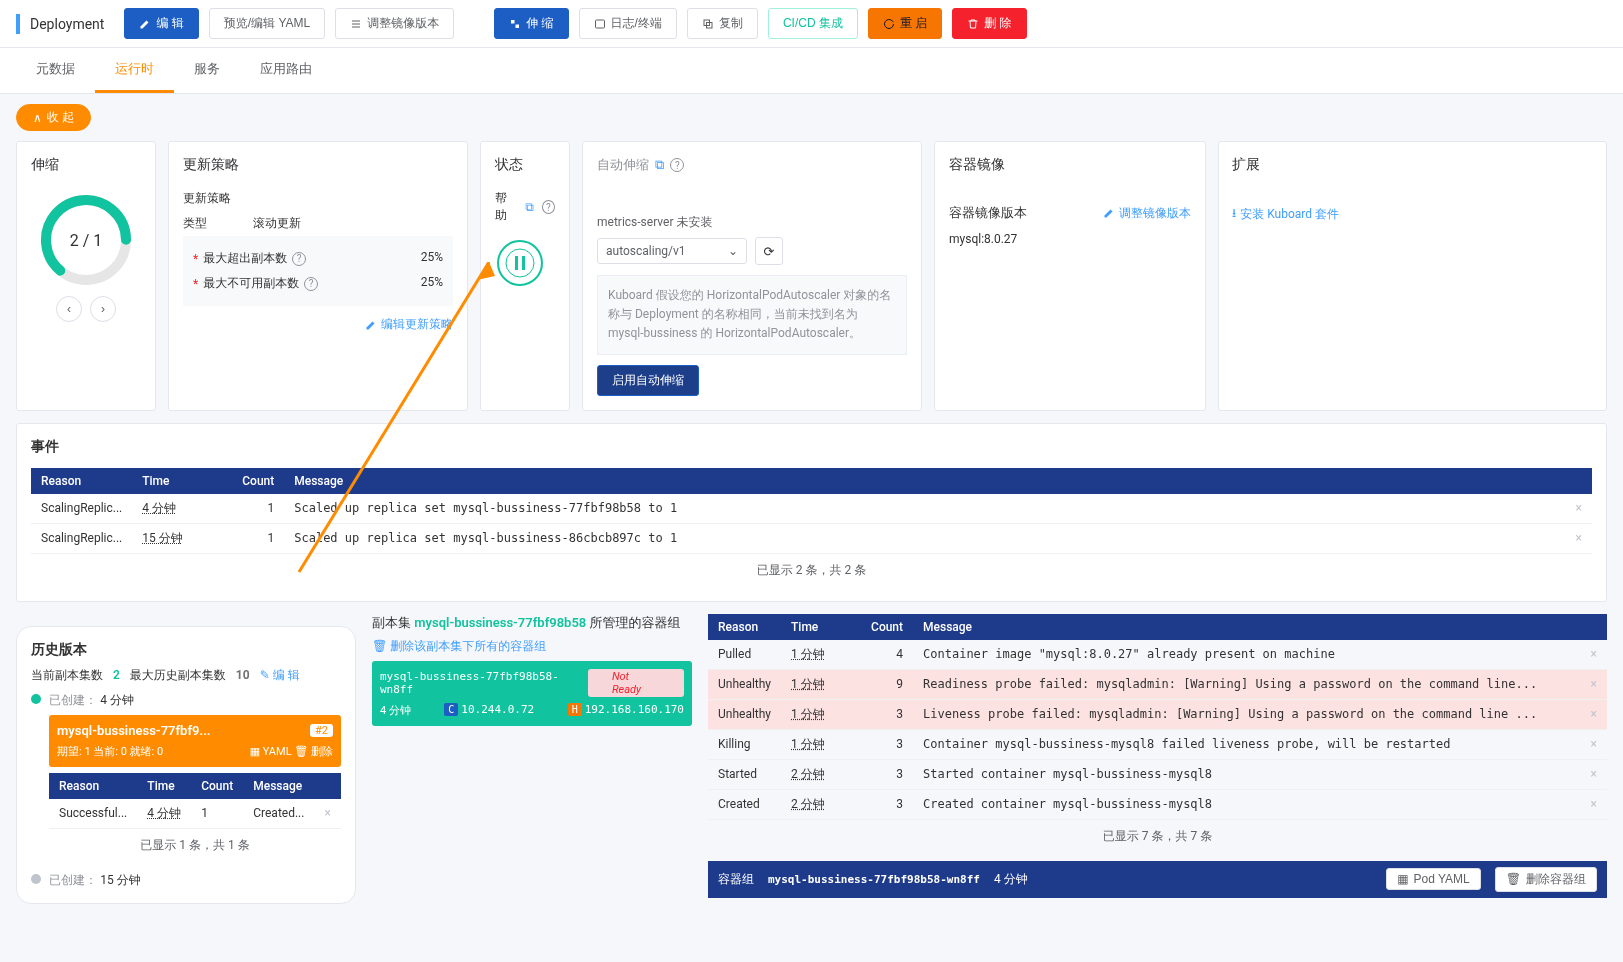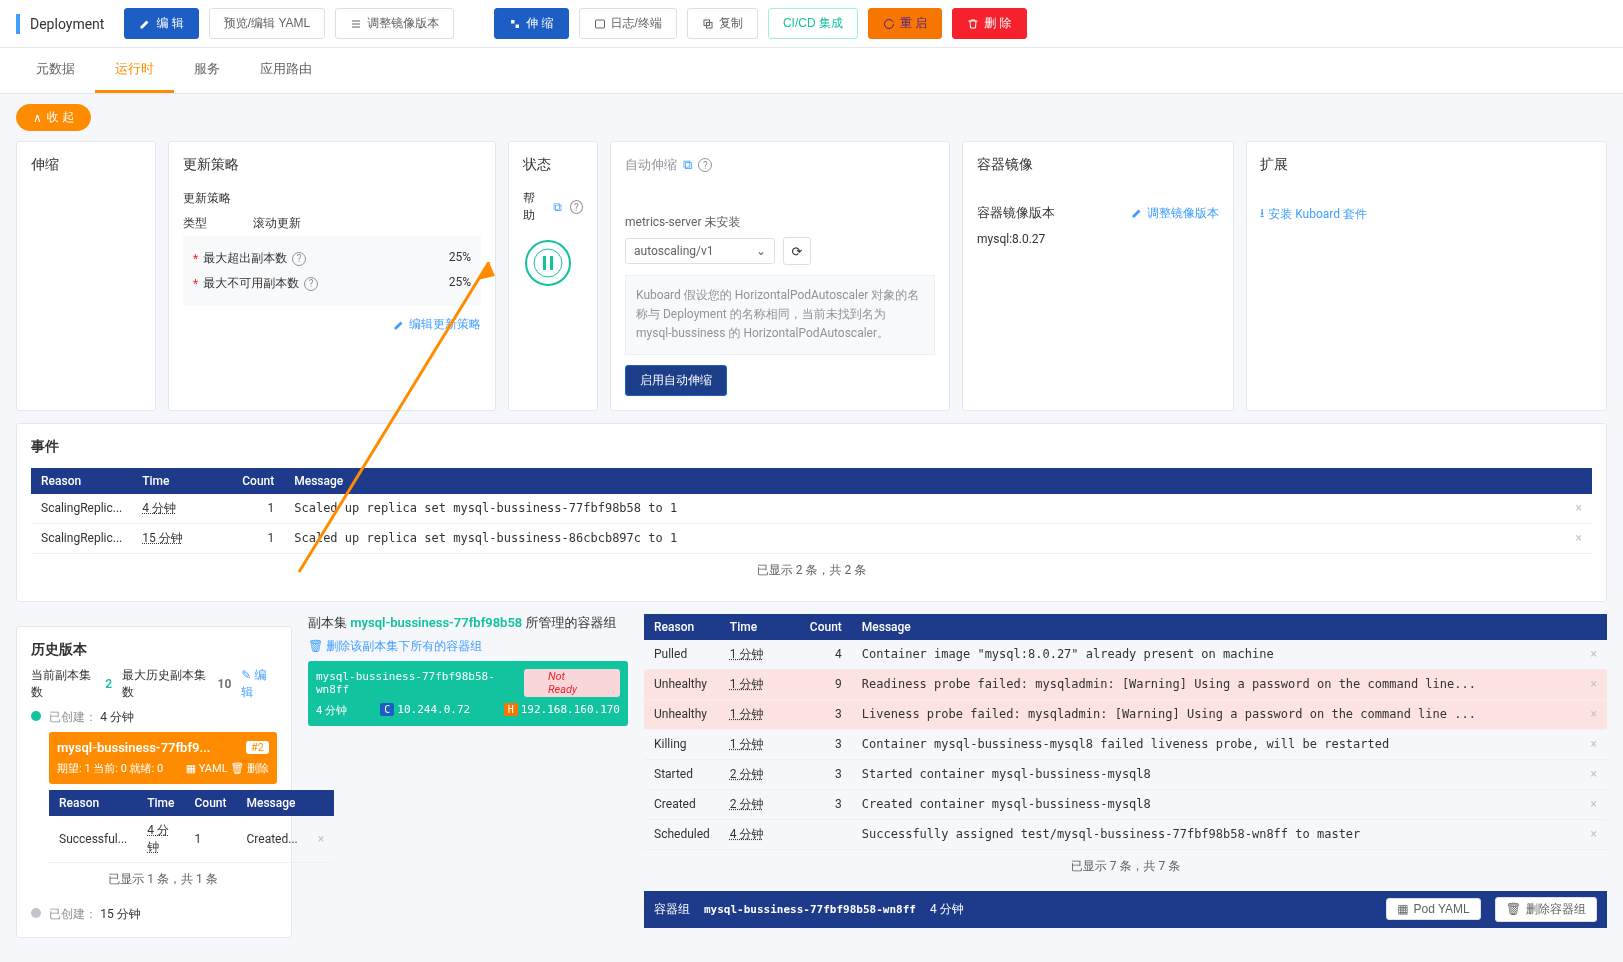--- a/index.html
+++ b/index.html
@@ -3,32 +3,32 @@
 <meta charset="utf-8">
 <style>
 * { box-sizing: border-box; margin: 0; padding: 0; }
 body { font-family: -apple-system, BlinkMacSystemFont, "Segoe UI", Roboto, sans-serif; background: #f5f7fa; color: #333; font-size: 13px; }
 .header-bar { display: flex; align-items: center; padding: 8px 16px; background: #fff; border-bottom: 1px solid #e4e7ed; gap: 10px; }
 .header-left-mark { width: 4px; height: 20px; background: #409eff; }
 .title-text { font-size: 14px; color: #333; margin-right: 10px; }
 .btn { display: inline-flex; align-items: center; justify-content: center; gap: 5px; border: 1px solid #dcdfe6; border-radius: 3px; padding: 6px 14px; font-size: 12px; cursor: pointer; background: #fff; color: #606266; }
 .btn-primary { background: #1d5ec4; border-color: #1d5ec4; color: #fff; }
 .btn-teal { color: #11c39e; border-color:#a0f0dc;}
-.btn-orange { background: #f77601; border-color: #f77601; color: #4c1d95;}
+.btn-orange { background: #f77601; border-color: #f77601; color: #0f172a;}
 .btn-red { background: #f5222d; border-color: #f5222d; color: #fff;}
 .tabs { display: flex; background: #fff; padding: 0 16px; border-bottom: 1px solid #e4e7ed;}
 .tab { padding: 12px 20px; cursor: pointer; color: #606266;}
 .tab.active { color: #ff8c00; border-bottom: 3px solid #ff8c00;}
 .content { padding: 10px 16px;}
 .collapse-btn{ background:#ff8c00; border-color:#ff8c00; color:#fff; border-radius:14px; padding:4px 16px;}
 .cards-row { display:flex; gap:12px; margin-top:10px;}
 .card { background:#fff; border:1px solid #e4e7ed; border-radius:3px; padding:14px; }
 .card h3{ font-size:14px; font-weight:500; margin-bottom:16px; color:#303133;}
 .scale-card{width:140px;}
-.update-card{width:328px;}
+.update-card{width:300px;}
 .state-card{width:90px;}
 .auto-card{width:340px;}
 .image-card{width:272px;}
 .ext-card{flex:1;padding-left:13px;}
 .ring-wrap{ display:flex; flex-direction:column; align-items:center;}
 .table-dark th{ background:#1e3a8a; color:#fff; padding:6px 10px; text-align:left; font-size:12px; font-weight:500;}
 .table-full{ width:100%; border-collapse:collapse;}
 .table-full td{ padding:6px 10px; border-bottom:1px solid #f0f0f0; font-size:12px;}
 .mono{ font-family: Consolas, Monaco, monospace; font-size:11px;}
 .link-blue{ color:#409eff; cursor:pointer;}
@@ -38,21 +38,21 @@
 .update-key{ flex:1; display:flex; align-items:center; gap:5px;}
 .help-circle{ display:inline-flex; width:14px;height:14px; border-radius:50%; border:1px solid #909399; color:#909399; font-size:10px; align-items:center; justify-content:center;}
 .small-link{ font-size:12px; color:#409eff; cursor:pointer; display:flex; align-items:center; gap:4px; justify-content:flex-end;}
 .select-box{ border:1px solid #dcdfe6; border-radius:3px; padding:5px 8px; display:flex; align-items:center; justify-content:space-between; width:150px; font-size:12px; color:#606266;}
 .refresh-btn{ border:1px solid #dcdfe6; border-radius:3px; width:28px; height:28px; display:inline-flex; align-items:center; justify-content:center; cursor:pointer;}
 .info-box{ background:#f8f9fb; border:1px solid #ebeef5; padding:10px; font-size:12px; color:#909399; margin:10px 0; line-height:1.6;}
 .section{ background:#fff; border:1px solid #e4e7ed; border-radius:3px; padding:14px; margin-top:12px;}
 .events-footer{ text-align:center; padding:8px; font-size:12px; color:#606266;}
 .close-x{ color:#c0c4cc; cursor:pointer;}
 .bottom-row{ display:flex; gap:16px; margin-top:12px;}
-.col-hist{ width:276px;}
+.col-hist{ width:340px;border-radius:15px;}
 .col-replica{ width:320px;}
 .col-right{ flex:1;}
 .timeline-dot{ width:10px; height:10px; border-radius:50%; background:#11c39e; display:inline-block; margin-right:8px;}
 .timeline-dot.gray{ background:#c0c4cc;}
 .orange-block{ background:#ff8c00; color:#fff; border-radius:3px; padding:8px; margin:6px 0 6px 18px;}
 .teal-block{ background:#11c39e; color:#fff; border-radius:3px; padding:8px; margin-left:0;}
 .badge{ background:#fff; color:#ff8c00; border-radius:3px; padding:0 5px; font-size:11px;}
 .badge-red{ background:#f8d7da; color:#f5222d; border-radius:3px; padding:1px 24px; font-size:11px;font-style:italic;}
 .chip{ display:inline-block; padding:1px 4px; border-radius:2px; font-size:10px; margin-right:3px; font-family:Consolas,monospace;}
 .chip-c{ background:#1d5ec4; color:#fff;}
@@ -129,20 +129,31 @@
   <div class="tab">应用路由</div>
 </div>
 
 <div class="content">
   <button class="btn collapse-btn">∧ <span>收 起</span></button>
 
   
   <div class="cards-row">
     <div class="card scale-card">
       <h3>伸缩</h3>
+      <div class="ring-wrap">
+        <svg width="100" height="100" viewBox="0 0 100 100">
+          <circle cx="50" cy="50" r="40" fill="none" stroke="#e6e6e6" stroke-width="10"></circle>
+          <circle cx="50" cy="50" r="40" fill="none" stroke="#11c39e" stroke-width="10" stroke-dasharray="160 251" stroke-linecap="round" transform="rotate(130 50 50)"></circle>
+          <text x="50" y="56" text-anchor="middle" font-size="16" fill="#333">2 / 1</text>
+        </svg>
+        <div class="row-flex" style="margin-top:6px;">
+          <button class="btn" style="width:26px;height:26px;padding:0;border-radius:50%;">‹</button>
+          <button class="btn" style="width:26px;height:26px;padding:0;border-radius:50%;">›</button>
+        </div>
+      </div>
     </div>
 
     <div class="card update-card" style="position:relative;">
       <h3>更新策略</h3>
       <div style="font-size:12px;margin-bottom:4px;">更新策略</div>
       <div class="update-row">
           <span>类型</span>
           <span style="margin-left:46px;">滚动更新</span>
         </div>
       <div class="update-box">
@@ -369,27 +380,20 @@
               <td class="mono">Started container mysql-bussiness-mysql8</td>
               <td class="close-x">×</td>
             </tr>
             <tr>
               <td>Created</td>
               <td style="text-decoration:underline dotted;">2 分钟</td>
               <td style="text-align:right;">3</td>
               <td class="mono">Created container mysql-bussiness-mysql8</td>
               <td class="close-x">×</td>
             </tr>
-            <tr>
-              <td>Scheduled</td>
-              <td style="text-decoration:underline dotted;">4 分钟</td>
-              <td style="text-align:right;"></td>
-              <td class="mono">Successfully assigned test/mysql-bussiness-77fbf98b58-wn8ff to master</td>
-              <td class="close-x">×</td>
-            </tr>
           </tbody>
       </table>
       <div class="events-footer">已显示 7 条，共 7 条</div>
       <div class="pod-bar">
         <span>容器组</span>
         <span class="mono" style="font-weight:600;">mysql-bussiness-77fbf98b58-wn8ff</span>
         <span>4 分钟</span>
         <span style="flex:1"></span>
         <button class="btn" style="padding:3px 10px;">▦ <span>Pod YAML</span></button>
         <button class="btn" style="padding:3px 10px;">🗑 <span>删除容器组</span></button>

